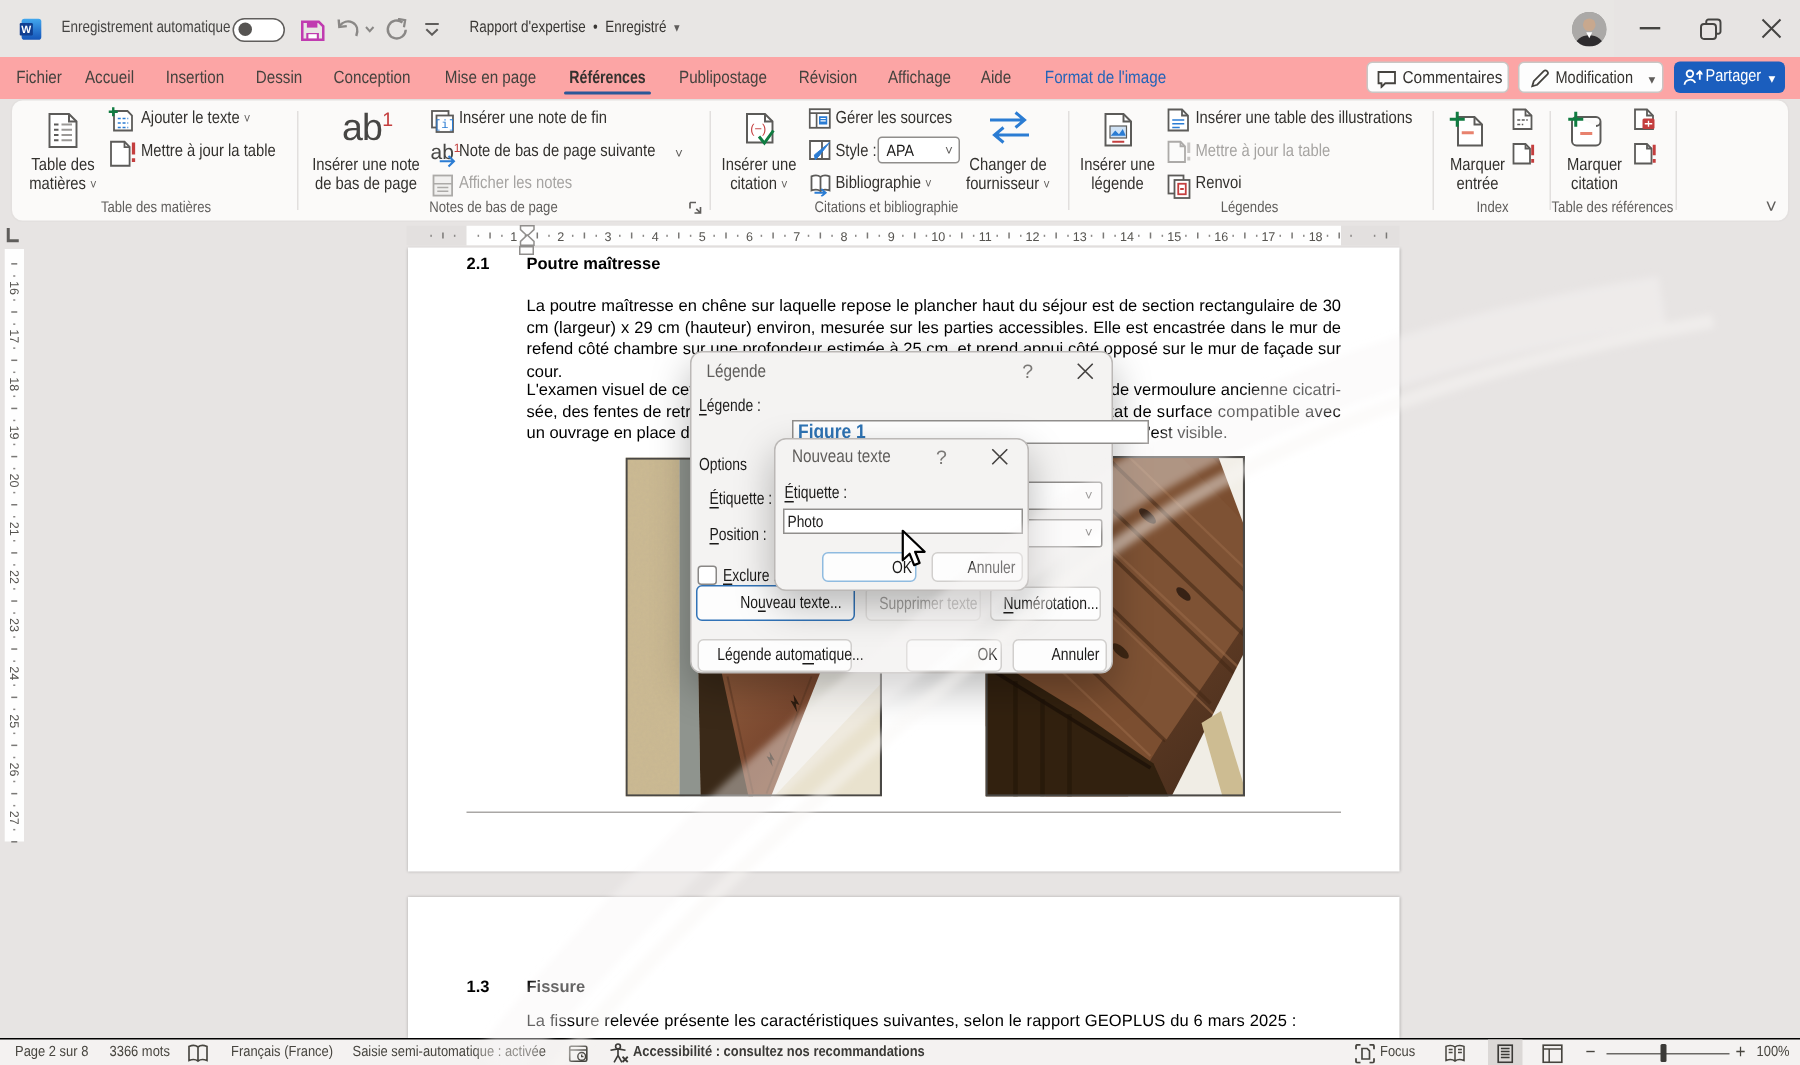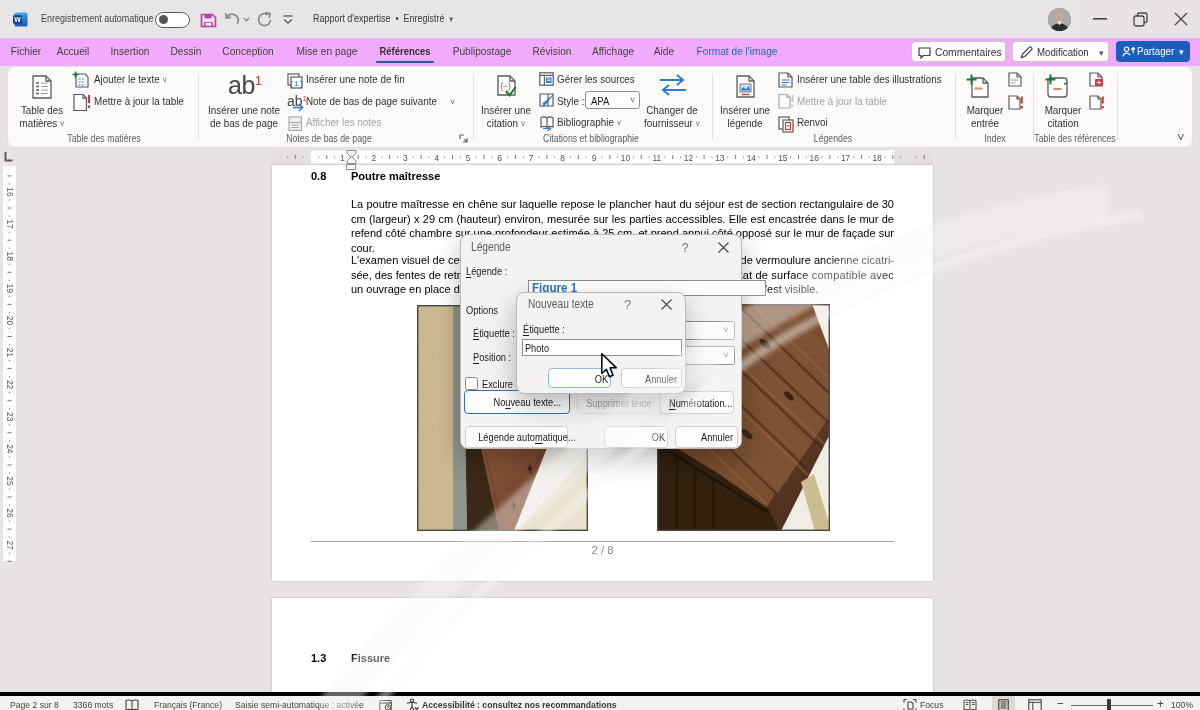--- a/index.html
+++ b/index.html
@@ -3,21 +3,21 @@
 <meta charset="utf-8">
 <style>
   * { margin:0; padding:0; box-sizing:border-box; }
   html,body { width:1200px; height:710px; overflow:hidden; }
   body { font-family:"Liberation Sans", sans-serif; position:relative; background:#E7E4E3; }
   .abs { position:absolute; }
   
   #titlebar { position:absolute; left:0; top:0; width:1076px; height:38px; background:#E8E6E4; }
   .tb-txt { position:absolute; font-size:10.8px; color:#454442; white-space:nowrap; transform-origin:0 50%; transform:scaleX(0.83); }
   
-  #tabrow { position:absolute; left:0; top:38px; width:1200px; height:28px; background:#f0abfc; }
+  #tabrow { position:absolute; left:0; top:38px; width:1200px; height:28px; background:#fca5a5; }
   .tab { position:absolute; top:6px; font-size:11.8px; color:#44423E; white-space:nowrap; transform:translateX(-50%) scaleX(0.86); }
   .tab.sel { font-weight:700; color:#33312E; transform:translateX(-50%) scaleX(0.8); }
   .tab.ctx { color:#2464B8; }
   
   #ribbon { position:absolute; left:0; top:66px; width:1200px; height:82px; }
   #ribbonbg { position:absolute; left:7px; top:0; width:1186px; height:82px; background:#FBFAF9; border:1px solid #E3E0DF; border-radius:8px; }
   .rsep { position:absolute; top:8px; width:1px; height:66px; background:#E2DFDE; }
   .rlabel { position:absolute; top:67px; font-size:10.3px; color:#605E5C; text-align:center; transform:translateX(-50%) scaleX(0.85); white-space:nowrap; }
   .ritem { position:absolute; font-size:11.6px; color:#33312E; white-space:nowrap; transform-origin:0 50%; transform:scaleX(0.85); }
   .rbig { position:absolute; font-size:11.6px; color:#33312E; text-align:center; transform:translateX(-50%) scaleX(0.85); line-height:13.4px; white-space:nowrap; }
@@ -37,21 +37,21 @@
   .dlg-q { position:absolute; font-size:13px; color:#7A7876; }
   .lbl { position:absolute; font-size:11.6px; color:#1B1A19; white-space:nowrap; transform-origin:0 50%; transform:scaleX(0.8); }
   .field { position:absolute; background:#fff; border:1px solid #908E8C; }
   .btn { position:absolute; background:#FDFDFD; border:1px solid #D1CFCD; border-radius:4px; font-size:11.6px; color:#1B1A19; text-align:right; white-space:nowrap; }
   .bt { display:inline-block; transform:scaleX(0.8); }
   .btn.focus { border:1.2px solid #3173B7; }
   .btn.focus2 { border:1.4px solid #8FBBE0; }
   .btn.dis { background:#F6F5F4; border-color:#E2E0DE; color:#A19F9D; }
   .u { text-decoration:underline; text-underline-offset:1.5px; text-decoration-thickness:1px; }
   
-  #statusbar { position:absolute; left:0; top:692px; width:1200px; height:18px; background:#F4F2F1; border-top:4px solid #000000; }
+  #statusbar { position:absolute; left:0; top:692px; width:1200px; height:18px; background:#F4F2F1; border-top:1px solid #000000; }
   .sb-txt { position:absolute; top:3px; font-size:9.8px; color:#47453F; white-space:nowrap; transform-origin:0 50%; transform:scaleX(0.88); }
 </style>
 </head>
 <body>
 
 <div id="titlebar">
   <svg class="abs" style="left:13px;top:12px" width="15" height="15" viewBox="0 0 32 32">
     <defs>
         <linearGradient id="wg" x1="0" y1="0" x2="0" y2="1">
       <stop offset="0" stop-color="#42A8EE"></stop>
@@ -446,21 +446,21 @@
 <rect x="5.8" y="354.5" width="1.4" height="1" fill="#8A8886"></rect>
 <rect x="4.5" y="362.6" width="4" height="1" fill="#7A7876"></rect>
 <rect x="5.8" y="370.6" width="1.4" height="1" fill="#8A8886"></rect>
 <text x="6.5" y="379.1" font-size="8.4" fill="#55534F" text-anchor="middle" font-family="Liberation Sans" transform="rotate(90 6.5 379.1) translate(0 3)">27</text>
 <rect x="5.8" y="386.6" width="1.4" height="1" fill="#8A8886"></rect>
 <rect x="4.5" y="394.7" width="4" height="1" fill="#7A7876"></rect>
 </svg>
 </div>
 
 <div id="page1">
-  <div class="doc" style="position:absolute;left:39px;top:4px;font-weight:700;">0.8</div>
+  <div class="doc" style="position:absolute;left:39px;top:4px;font-weight:700;">2.1</div>
   <div class="doc" style="position:absolute;left:79px;top:4px;font-weight:700;">Poutre maîtresse</div>
   <div class="doc jline" style="top:32px;">La poutre maîtresse en chêne sur laquelle repose le plancher haut du séjour est de section rectangulaire de 30</div>
   <div class="doc jline" style="top:46.7px;">cm (largeur) x 29 cm (hauteur) environ, mesurée sur les parties accessibles. Elle est encastrée dans le mur de</div>
   <div class="doc jline" style="top:61.4px;">refend côté chambre sur une profondeur estimée à 25 cm, et prend appui côté opposé sur le mur de façade sur</div>
   <div class="doc" style="position:absolute;left:79px;top:76.1px;">cour.</div>
   <div class="doc" style="position:absolute;left:79px;top:88px;">L'examen visuel de cette poutre</div>
   <div class="doc" style="position:absolute;right:39px;top:88px;">de vermoulure ancienne cicatri-</div>
   <div class="doc" style="position:absolute;left:79px;top:102.7px;">sée, des fentes de retrait long</div>
   <div class="doc" style="position:absolute;right:39px;top:102.7px;letter-spacing:0.18px;">tat de surface compatible avec</div>
   <div class="doc" style="position:absolute;left:79px;top:117.4px;">un ouvrage en place depuis plus</div>
@@ -521,21 +521,20 @@
     <polygon points="155,0 173,0 173,48" fill="#F2EFE8"></polygon>
     <polygon points="0,132 62,170 112,205 122,227 0,227" fill="#32210F"></polygon>
     <path d="M20 150 L20 227 M38 162 L38 227 M56 172 L56 227" stroke="#241709" stroke-width="3" opacity="0.65"></path>
     <path d="M0 140 L110 208" stroke="#1E1208" stroke-width="2.5" opacity="0.8"></path>
     <polygon points="173,130 173,227 124,227" fill="#F0EDE5"></polygon>
     <polygon points="144,178 157,170 173,222 173,227 158,227" fill="#CDBC92"></polygon>
     <rect x="0.7" y="0.7" width="171.6" height="225.6" fill="none" stroke="#4A4845" stroke-width="1.4"></rect>
   </svg>
 
   <div style="position:absolute;left:39px;top:375.5px;width:583px;height:1px;background:#A9A7A5;"></div>
-  <div style="position:absolute;left:0;top:379px;width:661px;text-align:center;font-size:11.3px;color:#8A8886;">2 / 8</div>
 </div>
 
 <div class="dlg" style="left:459.5px;top:234px;width:282px;height:214.5px;z-index:50;">
   <div class="dlg-title" style="left:10px;top:5px;">Légende</div>
   <div class="dlg-q" style="left:221px;top:5px;">?</div>
   <svg class="abs" style="left:257px;top:7px" width="11" height="11" viewBox="0 0 11 11">
       <path d="M0.5 0.5 L10.5 10.5 M10.5 0.5 L0.5 10.5" stroke="#444240" stroke-width="1.1"></path>
     </svg>
   <div class="lbl" style="left:5px;top:29px;"><span class="u">L</span>égende :</div>
   <div class="field" style="left:24px;top:45px;width:238px;height:16px;margin-left:43px;">
@@ -587,20 +586,21 @@
   <g filter="url(#blur1)">
     <path d="M 1108 200 C 920 230 770 295 665 385 C 570 467 445 565 330 712" fill="none" stroke="#FFFFFF" stroke-width="32" opacity="0.33"></path>
     <path d="M 1108 200 C 920 230 770 295 665 385 C 570 467 445 565 330 712" fill="none" stroke="#E6E2DC" stroke-width="34" opacity="0.12"></path>
     <path d="M 1142 214 C 952 247 800 312 697 400 C 602 482 477 582 362 722" fill="none" stroke="#FFFFFF" stroke-width="9" opacity="0.4"></path>
     <path d="M 1142 214 C 952 247 800 312 697 400 C 602 482 477 582 362 722" fill="none" stroke="#E6E2DC" stroke-width="10" opacity="0.13"></path>
   </g>
 </svg>
 <div id="page2">
   <div class="doc" style="position:absolute;left:39px;top:53px;font-weight:700;">1.3</div>
   <div class="doc" style="position:absolute;left:79px;top:53px;font-weight:700;">Fissure</div>
+  <div class="doc" style="position:absolute;left:79px;top:76px;letter-spacing:0.1px;">La fissure relevée présente les caractéristiques suivantes, selon le rapport GEOPLUS du 6 mars 2025 :</div>
 </div>
 
 <div id="statusbar">
   <span class="sb-txt" style="left:10px;">Page 2 sur 8</span>
   <span class="sb-txt" style="left:73px;">3366 mots</span>
   <svg class="abs" style="left:125px;top:3px" width="14" height="13" viewBox="0 0 14 13">
     <path d="M7 2 C5.5 0.8 3 0.8 1 1.6 V11 c2-0.8 4.5-0.8 6 0.4 c1.5-1.2 4-1.2 6-0.4 V1.6 C11 0.8 8.5 0.8 7 2 z M7 2 v9.4" fill="none" stroke="#47453F" stroke-width="1.1"></path>
   </svg>
   <span class="sb-txt" style="left:154px;">Français (France)</span>
   <span class="sb-txt" style="left:235px;">Saisie semi-automatique : activée</span>

